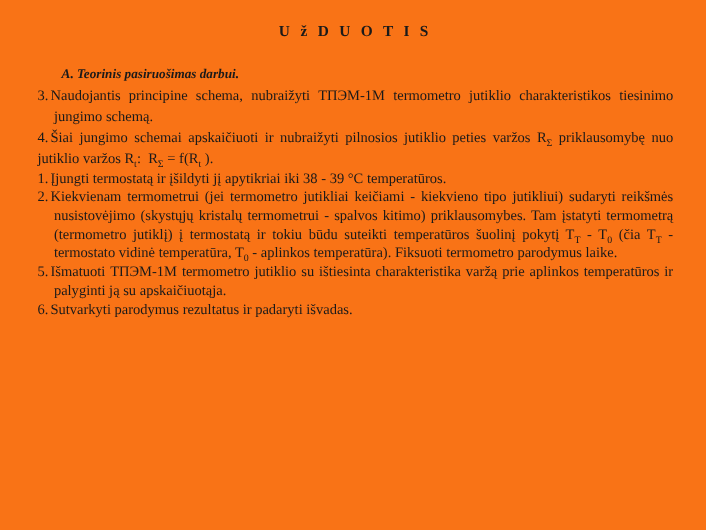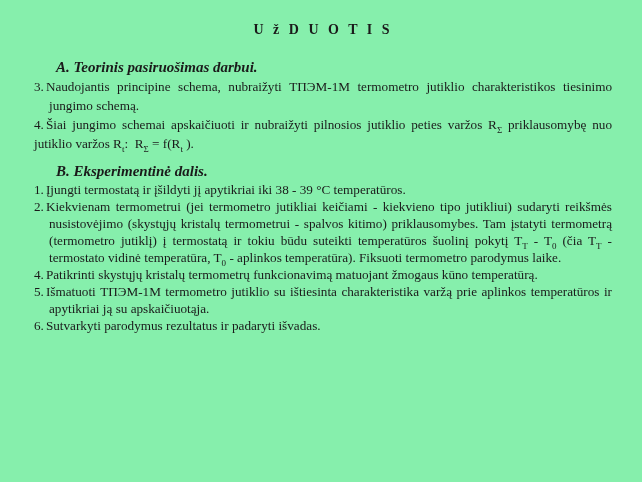--- a/index.html
+++ b/index.html
@@ -5,37 +5,37 @@
   html, body {
     margin: 0;
     padding: 0;
     background: #ffffff;
   }
   .page {
     position: relative;
     width: 642px;
     height: 482px;
     box-sizing: border-box;
-    background: #86efac;
+    background: #f97316;
     color: #1a1a1a;
     font-family: "Liberation Serif", "DejaVu Serif", serif;
     padding: 18px 30px 0 34px;
     overflow: hidden;
   }
   .title {
     text-align: center;
     font-weight: bold;
     font-size: 14px;
     letter-spacing: 3px;
     margin: 4px 0 20px 0;
   }
   .heading {
     font-weight: bold;
     font-style: italic;
-    font-size: 15px;
+    font-size: 12px;
     line-height: 19px;
     margin-left: 22px;
   }
   .heading-b {
     margin-top: 9px;
   }
   .list {
     margin: 0;
   }
   .item {
@@ -71,33 +71,29 @@
 
   <div class="list list-a">
     <div class="item">
       <span class="num">3.</span><span>Naudojantis principine schema, nubraižyti ТПЭМ-1М termometro jutiklio charakteristikos tiesinimo jungimo schemą.</span>
     </div>
     <div class="item flush">
       <span class="num">4.</span><span>Šiai jungimo schemai apskaičiuoti ir nubraižyti pilnosios jutiklio peties varžos R<sub>Σ</sub> priklausomybę nuo jutiklio varžos R<sub>t</sub>:&nbsp; R<sub>Σ</sub> = f(R<sub>t</sub> ).</span>
     </div>
   </div>
 
-  <div class="heading heading-b">B. Eksperimentinė dalis.</div>
 
   <div class="list list-b">
     <div class="item">
       <span class="num">1.</span><span>Įjungti termostatą ir įšildyti jį apytikriai iki 38 - 39 °C temperatūros.</span>
     </div>
     <div class="item">
       <span class="num">2.</span><span>Kiekvienam termometrui (jei termometro jutikliai keičiami - kiekvieno tipo jutikliui) sudaryti reikšmės nusistovėjimo (skystųjų kristalų termometrui - spalvos kitimo) priklausomybes. Tam įstatyti termometrą (termometro jutiklį) į termostatą ir tokiu būdu suteikti temperatūros šuolinį pokytį T<sub>T</sub> - T<sub>0</sub> (čia T<sub>T</sub> - termostato vidinė temperatūra, T<sub>0</sub> - aplinkos temperatūra). Fiksuoti termometro parodymus laike.</span>
     </div>
     <div class="item">
-      <span class="num">4.</span><span>Patikrinti skystųjų kristalų termometrų funkcionavimą matuojant žmogaus kūno temperatūrą.</span>
-    </div>
-    <div class="item">
-      <span class="num">5.</span><span>Išmatuoti ТПЭМ-1М termometro jutiklio su ištiesinta charakteristika varžą prie aplinkos temperatūros ir apytikriai ją su apskaičiuotąja.</span>
+      <span class="num">5.</span><span>Išmatuoti ТПЭМ-1М termometro jutiklio su ištiesinta charakteristika varžą prie aplinkos temperatūros ir palyginti ją su apskaičiuotąja.</span>
     </div>
     <div class="item">
       <span class="num">6.</span><span>Sutvarkyti parodymus rezultatus ir padaryti išvadas.</span>
     </div>
   </div>
 
 </div>
 
 </body></html>

